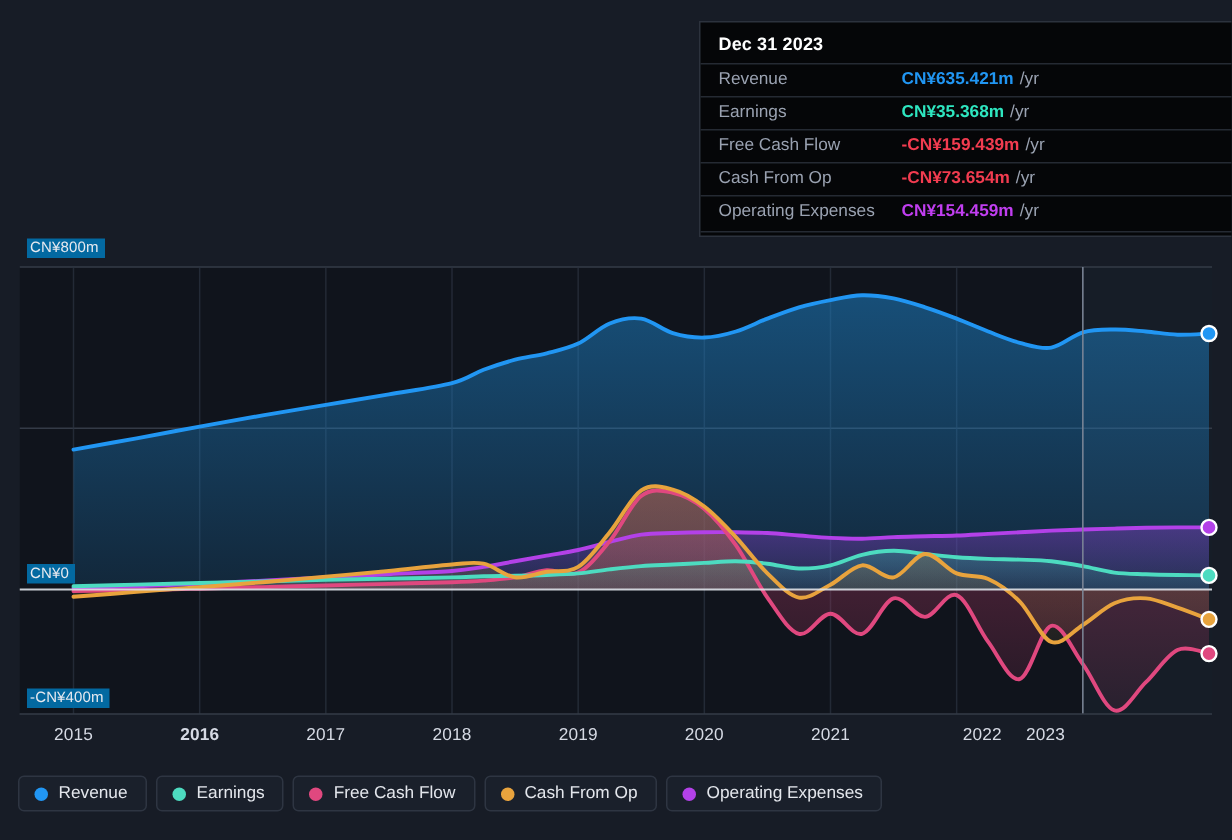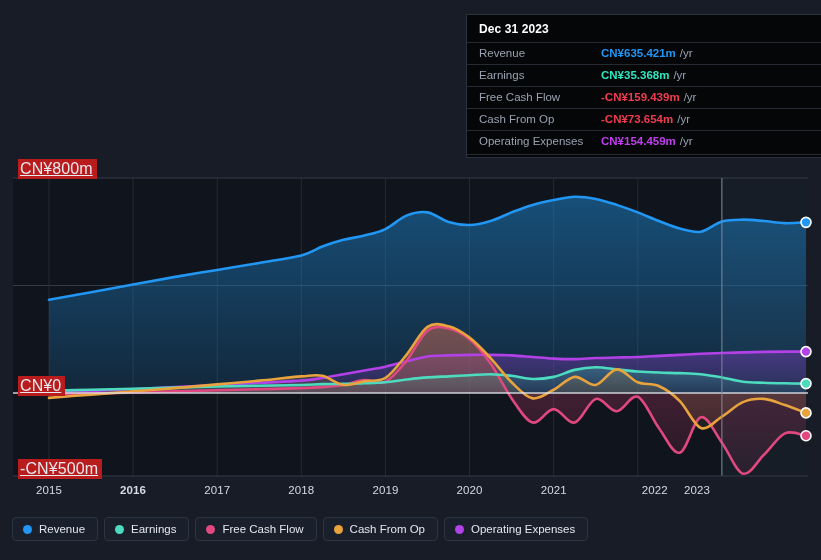--- a/index.html
+++ b/index.html
@@ -12,26 +12,25 @@
   #root { position: relative; width: 821px; height: 560px; }
 
   
   .plot-wrap { position: absolute; left: 0; top: 0; width: 821px; height: 508px; }
   .plot-svg { position: absolute; left: 0; top: 0; }
 
   
   .ylabel {
     position: absolute;
     color: #e8eaf0;
-    font-size: 16px;
-    background: #b91c1c;
+    font-size: 10px;
+    background: #0369a1;
     padding: 1px 4px 1px 2px;
     white-space: nowrap;
     letter-spacing: .1px;
-    text-decoration: underline;
   }
   .ylabel.top  { left: 18px; top: 159px; }
   .ylabel.zero { left: 18px; top: 376px; }
   .ylabel.bot  { left: 18px; top: 459px; }
 
   .xlabel {
     position: absolute;
     color: #d6dae4;
     font-size: 11.5px;
     text-align: center;
@@ -155,21 +154,21 @@
         <circle cx="806" cy="383.59375" r="5" fill="#4ddbc0" stroke="#ffffff" stroke-width="1.6"></circle>
         <circle cx="806" cy="435.73125" r="5" fill="#e0487f" stroke="#ffffff" stroke-width="1.6"></circle>
         <circle cx="806" cy="412.8875" r="5" fill="#e8a33d" stroke="#ffffff" stroke-width="1.6"></circle>
         <circle cx="806" cy="351.6125" r="5" fill="#b341e8" stroke="#ffffff" stroke-width="1.6"></circle>
         <line x1="13" x2="808" y1="476" y2="476" stroke="#343b47" stroke-width="1"></line>
       </svg>
   </div>
 
   <div class="ylabel top">CN¥800m</div>
   <div class="ylabel zero">CN¥0</div>
-  <div class="ylabel bot">-CN¥500m</div>
+  <div class="ylabel bot">-CN¥400m</div>
 
   <div id="xlabels">
       <div class="xlabel" style="left: 19px;">2015</div>
       <div class="xlabel" style="left: 103.111px; font-weight: bold;">2016</div>
       <div class="xlabel" style="left: 187.222px;">2017</div>
       <div class="xlabel" style="left: 271.333px;">2018</div>
       <div class="xlabel" style="left: 355.444px;">2019</div>
       <div class="xlabel" style="left: 439.556px;">2020</div>
       <div class="xlabel" style="left: 523.667px;">2021</div>
       <div class="xlabel" style="left: 607.778px; text-align: right;">2022</div>

